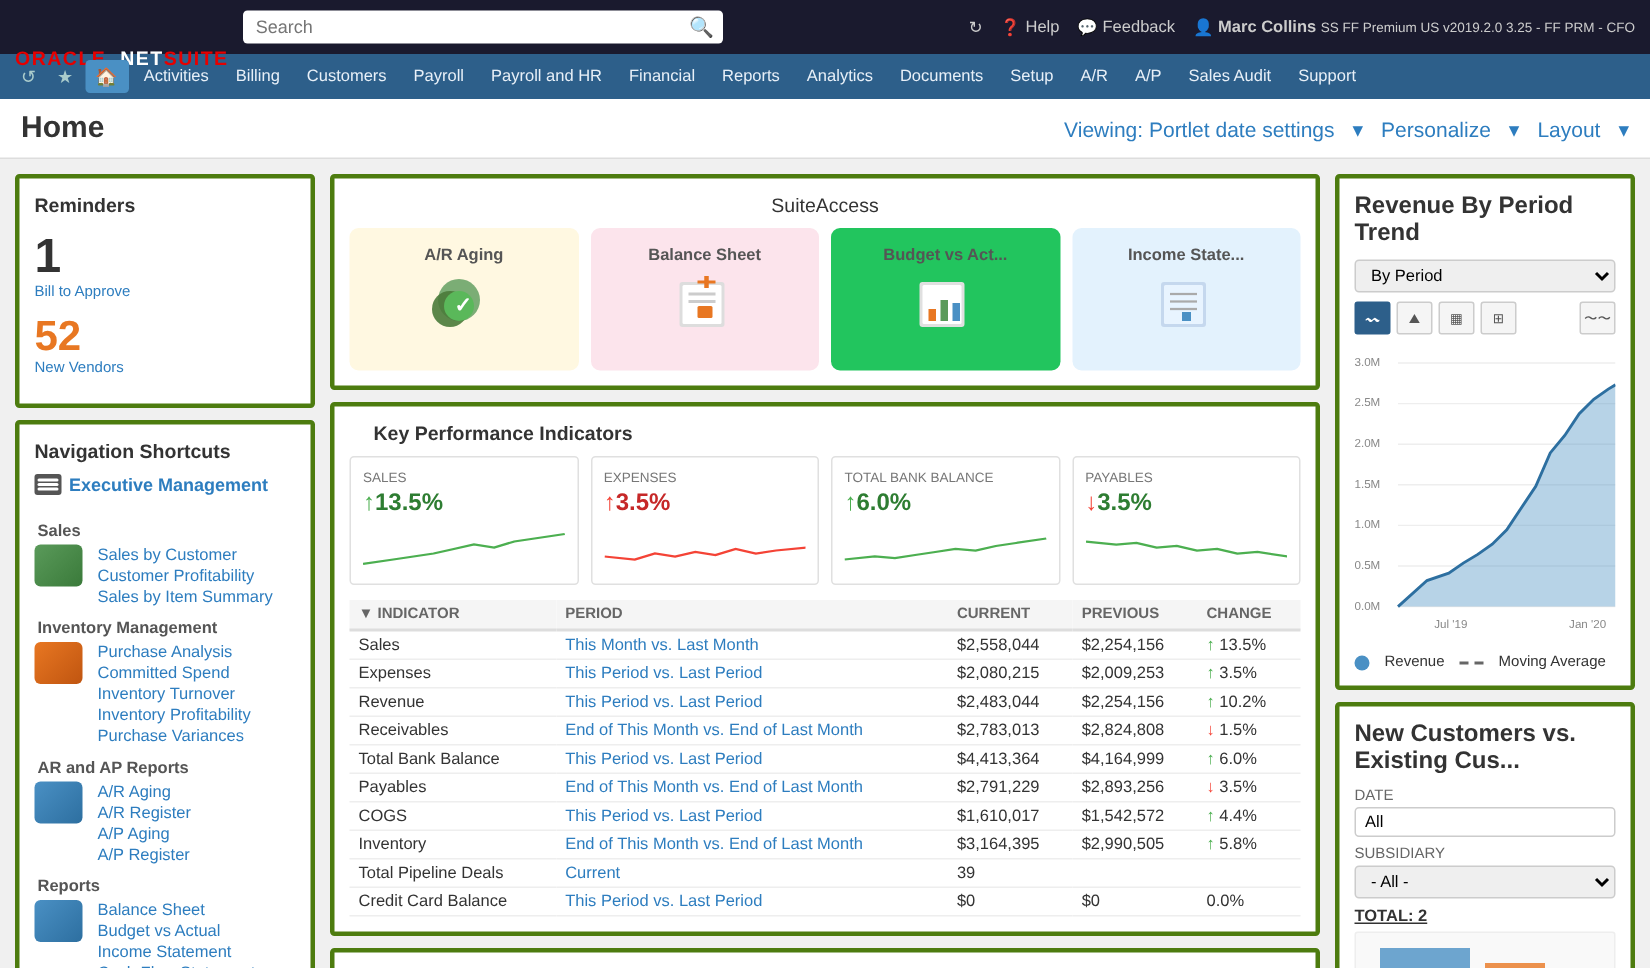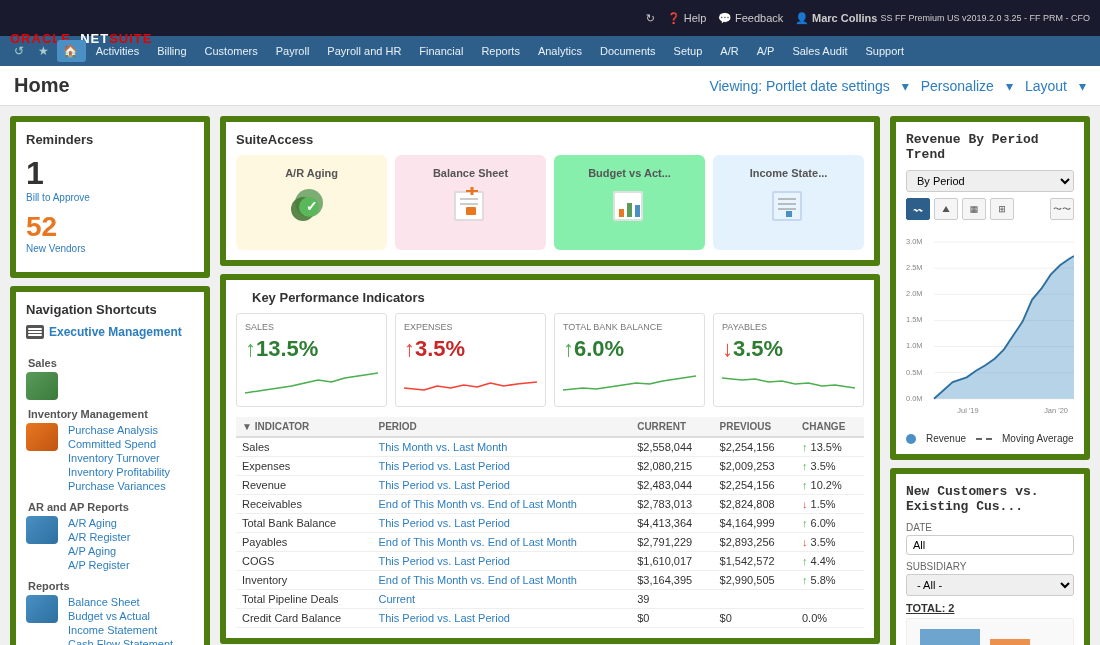--- a/index.html
+++ b/index.html
@@ -29,21 +29,21 @@
     .page-header-right { display: flex; align-items: center; gap: 12px; font-size: 14px; color: #2d7dbf; }
     .page-header-right span { cursor: pointer; }
 
     
     .main-content { display: flex; gap: 0; padding: 10px; gap: 10px; }
     .left-panel { width: 200px; flex-shrink: 0; display: flex; flex-direction: column; gap: 8px; }
     .center-panel { flex: 1; display: flex; flex-direction: column; gap: 8px; }
     .right-panel { width: 200px; flex-shrink: 0; display: flex; flex-direction: column; gap: 8px; }
 
     
-    .card { background: #fff; border: 6px solid #4d7c0f; border-radius: 3px; padding: 10px; }
+    .card { background: #fff; border: 3px solid #4d7c0f; border-radius: 3px; padding: 10px; }
 
     
     .reminders-title { font-size: 13px; font-weight: bold; margin-bottom: 8px; }
     .reminder-count { font-size: 32px; font-weight: bold; color: #333; }
     .reminder-label { color: #2d7dbf; font-size: 10px; cursor: pointer; margin-bottom: 8px; }
     .reminder-orange { font-size: 28px; font-weight: bold; color: #e87722; }
 
     
     .nav-shortcuts-title { font-size: 13px; font-weight: bold; margin-bottom: 8px; }
     .nav-section { margin-bottom: 8px; }
@@ -55,53 +55,53 @@
     .nav-section-title { color: #2d7dbf; font-size: 12px; font-weight: bold; cursor: pointer; }
     .nav-section-subtitle { color: #555; font-size: 11px; font-weight: bold; margin-bottom: 3px; padding-left: 2px; }
     .nav-link { color: #2d7dbf; font-size: 11px; cursor: pointer; display: block; padding: 1px 0 1px 4px; }
     .nav-with-icon { display: flex; align-items: flex-start; gap: 6px; margin-bottom: 4px; }
     .nav-icon-img { width: 32px; height: 28px; flex-shrink: 0; }
     .nav-icon-img.green { background: linear-gradient(135deg, #5a9a5a, #3a7a3a); border-radius: 4px; }
     .nav-icon-img.orange { background: linear-gradient(135deg, #e87722, #c05510); border-radius: 4px; }
     .nav-icon-img.blue { background: linear-gradient(135deg, #4a90c4, #2d6fa0); border-radius: 4px; }
 
     
-    .suite-access-title { font-size: 13px; font-weight: bold; margin-bottom: 8px; }
+    .suite-access-title { font-size: 13px; font-weight: normal; margin-bottom: 8px; text-align: center; }
     .suite-access-grid { display: grid; grid-template-columns: repeat(4, 1fr); gap: 8px; }
     .suite-card { border-radius: 6px; padding: 12px 8px; text-align: center; cursor: pointer; }
     .suite-card.yellow { background: #fff8e1; }
     .suite-card.pink { background: #fce4ec; }
-    .suite-card.green { background: #86efac; }
+    .suite-card.green { background: #22c55e; }
     .suite-card.blue { background: #e3f2fd; }
     .suite-card-title { font-size: 11px; font-weight: bold; color: #555; margin-bottom: 6px; }
     .suite-card-icon { font-size: 28px; margin: 4px 0; }
 
     
     .kpi-title { font-size: 13px; font-weight: bold; margin-bottom: 8px; padding-left: 16px; }
     .kpi-cards { display: grid; grid-template-columns: repeat(4, 1fr); gap: 8px; margin-bottom: 10px; }
     .kpi-card { border: 1px solid #e0e0e0; border-radius: 3px; padding: 8px; }
     .kpi-label { font-size: 9px; color: #777; text-transform: uppercase; margin-bottom: 4px; }
-    .kpi-value { font-size: 22px; font-weight: bold; color: #333; }
+    .kpi-value { font-size: 16px; font-weight: bold; color: #333; }
     .kpi-value.green { color: #2e7d32; }
     .kpi-value.red { color: #c62828; }
     .kpi-arrow-up { color: #4caf50; }
     .kpi-arrow-down { color: #f44336; }
     .mini-chart { height: 30px; margin-top: 6px; }
 
     
     .kpi-table { width: 100%; border-collapse: collapse; font-size: 11px; }
     .kpi-table th { text-align: left; padding: 4px 6px; color: #666; font-size: 10px; text-transform: uppercase; border-bottom: 2px solid #ddd; background: #f5f5f5; }
     .kpi-table td { padding: 3px 6px; border-bottom: 1px solid #eee; }
     .kpi-table .link { color: #2d7dbf; cursor: pointer; }
     .change-up { color: #4caf50; }
     .change-down { color: #f44336; }
     .filter-icon { color: #666; cursor: pointer; }
 
     
-    .chart-title { font-size: 13px; font-weight: bold; margin-bottom: 8px; font-family: Liberation Mono, monospace; }
+    .chart-title { font-size: 16px; font-weight: bold; margin-bottom: 8px; }
     .chart-select { width: 100%; padding: 3px 6px; border: 1px solid #ccc; border-radius: 3px; font-size: 11px; margin-bottom: 6px; }
     .chart-type-icons { display: flex; gap: 4px; margin-bottom: 6px; flex-wrap: wrap; }
     .chart-icon-btn { width: 24px; height: 22px; border: 1px solid #ccc; background: #f5f5f5; border-radius: 2px; cursor: pointer; font-size: 9px; display: flex; align-items: center; justify-content: center; color: #555; }
     .chart-icon-btn.active { background: #2d5f8a; color: #fff; border-color: #2d5f8a; }
     .chart-legend { display: flex; gap: 10px; font-size: 10px; margin-top: 4px; align-items: center; }
     .legend-dot { width: 10px; height: 10px; border-radius: 50%; display: inline-block; }
     .legend-line { width: 16px; height: 2px; border-top: 2px dashed #666; display: inline-block; vertical-align: middle; }
 
     
     .nc-section { }
@@ -118,20 +118,24 @@
 
     svg text { font-family: Arial, sans-serif; }
   </style>
 </head>
 <body>
 
 <div class="top-bar">
   <div class="logo">
     <span>ORACLE</span>
     &nbsp;<strong>NET<span style="color:#e60000">SUITE</span></strong>
+  </div>
+  <div class="search-bar">
+    <input type="text" placeholder="Search" style="">
+    <button class="search-icon-btn">🔍</button>
   </div>
   <div class="top-icons">
     <span>↻</span>
     <span>❓ <span>Help</span></span>
     <span>💬 <span>Feedback</span></span>
     <span>👤
       <span class="user-info">
         <div class="name">Marc Collins</div>
         <div style="font-size:9px;">SS FF Premium US v2019.2.0 3.25 - FF PRM - CFO</div>
       </span>
@@ -187,20 +191,25 @@
         <div class="nav-section-header">
           <div class="nav-section-icon"></div>
           <span class="nav-section-title">Executive Management</span>
         </div>
       </div>
 
       <div class="nav-section">
         <div class="nav-section-subtitle">Sales</div>
         <div class="nav-with-icon">
           <div class="nav-icon-img green"></div>
+          <div>
+            <a class="nav-link">Sales by Customer</a>
+            <a class="nav-link">Customer Profitability</a>
+            <a class="nav-link">Sales by Item Summary</a>
+          </div>
         </div>
       </div>
 
       <div class="nav-section">
         <div class="nav-section-subtitle">Inventory Management</div>
         <div class="nav-with-icon">
           <div class="nav-icon-img orange"></div>
           <div>
             <a class="nav-link">Purchase Analysis</a>
             <a class="nav-link">Committed Spend</a>

